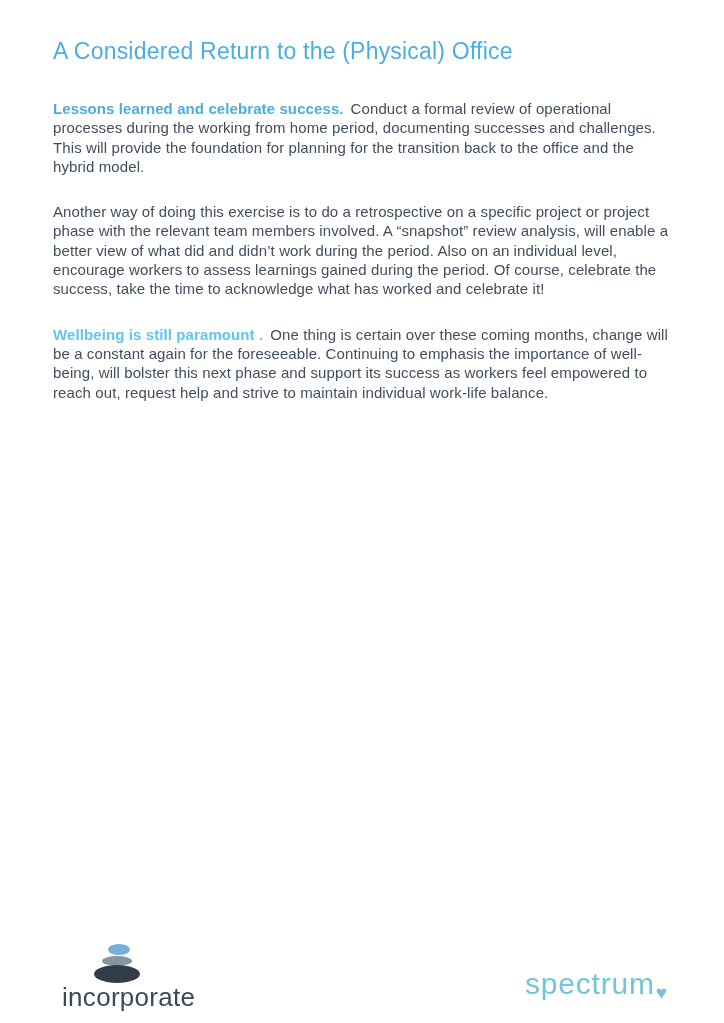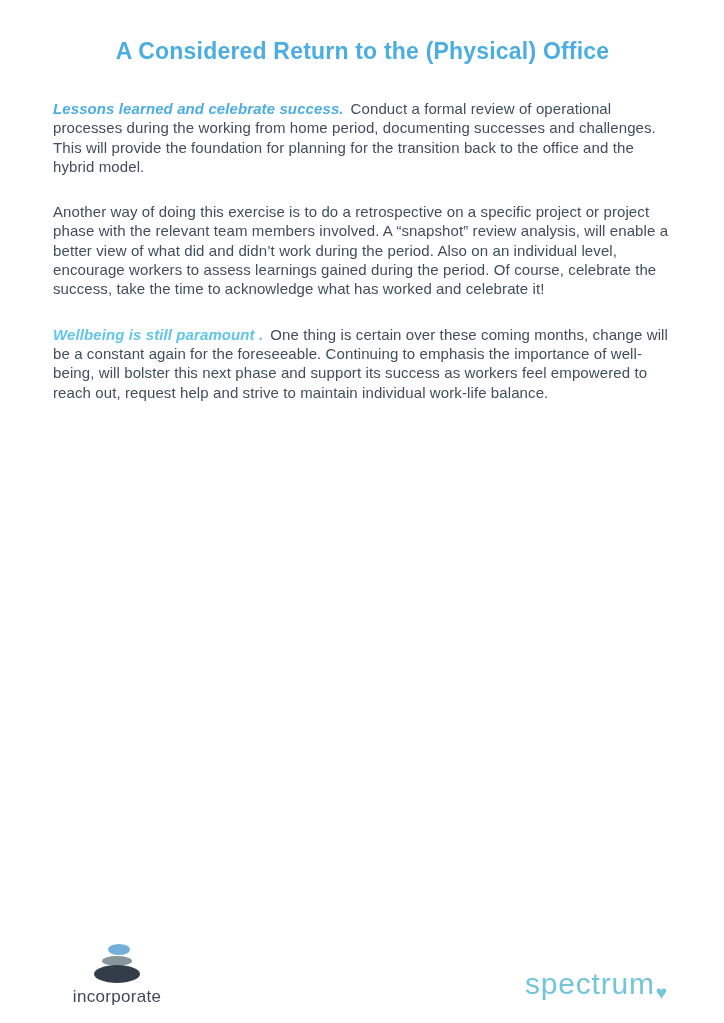--- a/index.html
+++ b/index.html
@@ -13,37 +13,35 @@
     height: 1023px;
     background: #ffffff;
     font-family: "Liberation Sans", sans-serif;
     overflow: hidden;
     box-sizing: border-box;
     padding: 38px 52px 0 53px;
   }
   .page-title {
     margin: 0 0 34px 0;
     font-size: 23px;
-    font-weight: bold;
+    font-weight: normal;
     letter-spacing: 0.2px;
     color: var(--title-blue, #4bade2);
-    text-align: center;
   }
   .para {
     margin: 0 0 26px 0;
     width: 616px;
     font-size: 15px;
     line-height: 19.3px;
     color: var(--body-text, #414e5e);
     letter-spacing: 0.1px;
   }
   .lead {
     font-weight: bold;
     margin-right: 7px;
-    font-style: italic;
   }
   .lead-lessons { color: var(--lead-blue, #4bade2); }
   .lead-wellbeing { color: var(--wellbeing-blue, #61c6ea); }
 
   .footer {
     position: absolute;
     left: 0;
     bottom: 0;
     width: 724px;
     height: 90px;
@@ -71,21 +69,21 @@
     width: 30px; height: 10px;
     left: 9px; top: 12px;
     background: var(--stone-mid, #87959c);
   }
   .stone-bottom {
     width: 46px; height: 18px;
     left: 1px; top: 21px;
     background: var(--stone-bottom, #333d49);
   }
   .incorporate-text {
-    font-size: 17px;
+    font-size: 26px;
     color: var(--incorporate-text, #3d4956);
     letter-spacing: 0.3px;
     line-height: 24px;
   }
   .spectrum-logo {
     position: absolute;
     right: 58px;
     bottom: 22px;
     white-space: nowrap;
   }

